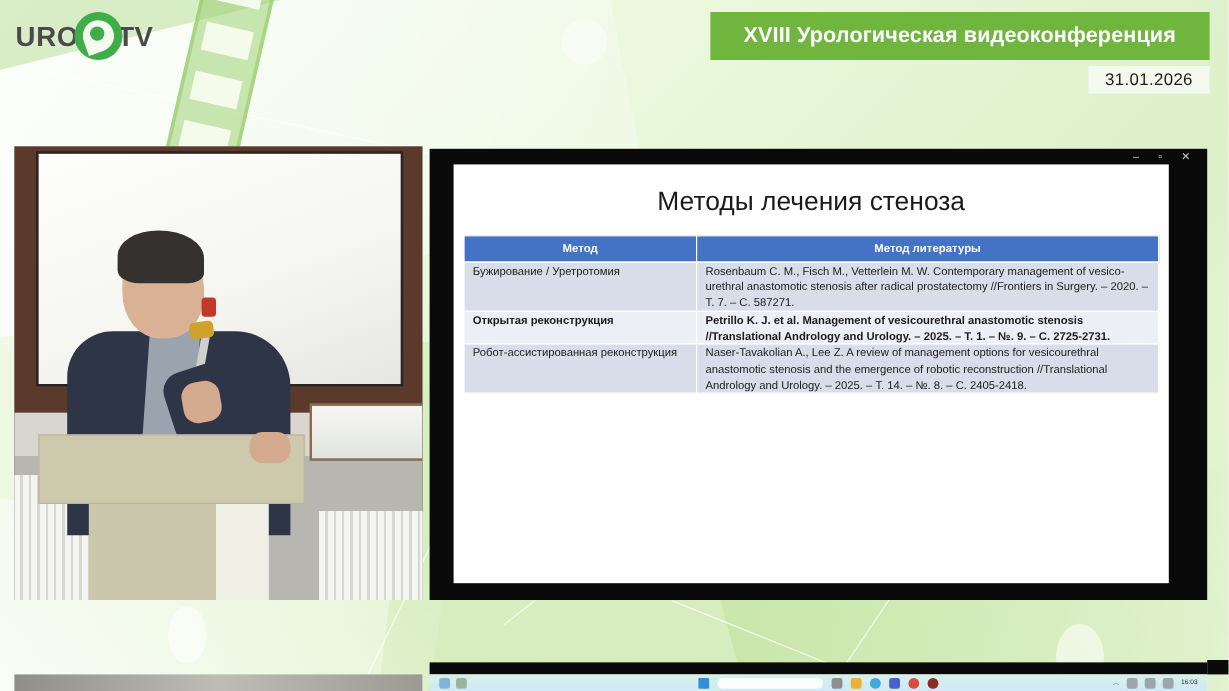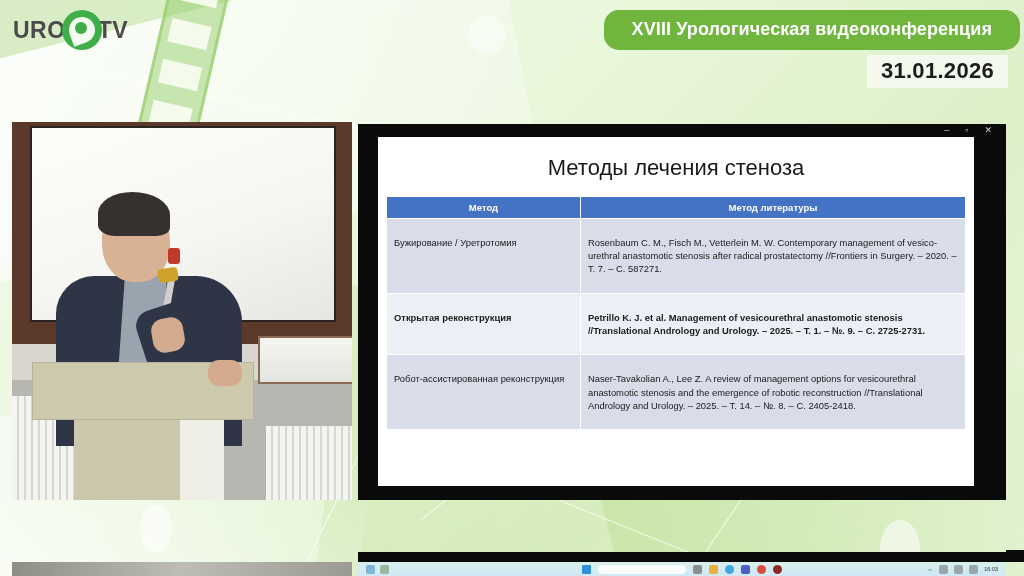--- a/index.html
+++ b/index.html
@@ -68,30 +68,30 @@
     content: ""; position: absolute; width: 26px; height: 26px;
     border-radius: 50% 50% 50% 0; background: #f3fbee;
     transform: rotate(-20deg);
   }
   .logo-mark::after {
     content: ""; position: absolute; width: 12px; height: 12px;
     border-radius: 50%; background: #3fae49; left: 13px; top: 12px;
   }
 
   .conf-banner {
-    position: absolute; right: 4px; top: 10px;
+    position: absolute; right: 16px; top: 10px;
     background: #6fb53e; color: #ffffff;
     font-size: 18px; font-weight: 700;
     padding: 9px 28px 10px 28px;
-    letter-spacing: .1px; white-space: nowrap; z-index: 6; border-radius: 15px;
+    letter-spacing: .1px; white-space: nowrap; z-index: 6;
   }
   .conf-date {
     position: absolute; right: 16px; top: 55px;
     background: #f4f9ee; color: #1d1d1d;
-    font-size: 22px; font-weight: 700;
+    font-size: 14px; font-weight: 400;
     padding: 3px 14px 4px 14px; letter-spacing: .3px; z-index: 6;
   }
 
   
   .video-tile {
     position: absolute; left: 12px; top: 122px; width: 340px; height: 378px;
     overflow: hidden; background: #242020; z-index: 5;
   }
   .room-wall { position: absolute; inset: 0; background: #cfcfcb; }
   .wall-top  { position: absolute; left:0; top:0; width:100%; height: 222px; background: #5b3a2c; }
@@ -181,21 +181,21 @@
   table.lit {
     margin: 14px 8px 0 8px; width: calc(100% - 16px);
     border-collapse: collapse; table-layout: fixed;
   }
   table.lit th {
     background: #4472c4; color: #ffffff; font-size: 9.5px; font-weight: 700;
     padding: 5px 4px; text-align: center; border: 1px solid #ffffff;
   }
   table.lit td {
     font-size: 9.4px; line-height: 1.42; color: #1b1b1b;
-    padding: 17px 7px; vertical-align: top; border: 1px solid #ffffff;
+    padding: 0 7px; vertical-align: top; border: 1px solid #ffffff;
   }
   table.lit col.c1 { width: 33.5%; }
   table.lit tr.odd td  { background: #d9dce9; }
   table.lit tr.even td { background: #edeff6; font-weight: bold; }
   td.center { text-align: center; vertical-align: middle; }
 
   
   .taskbar {
     position: absolute; left: 358px; bottom: 0; width: 648px; height: 14px;
     background: linear-gradient(180deg, #d8f0ea 0%, #cfe9f6 100%);

